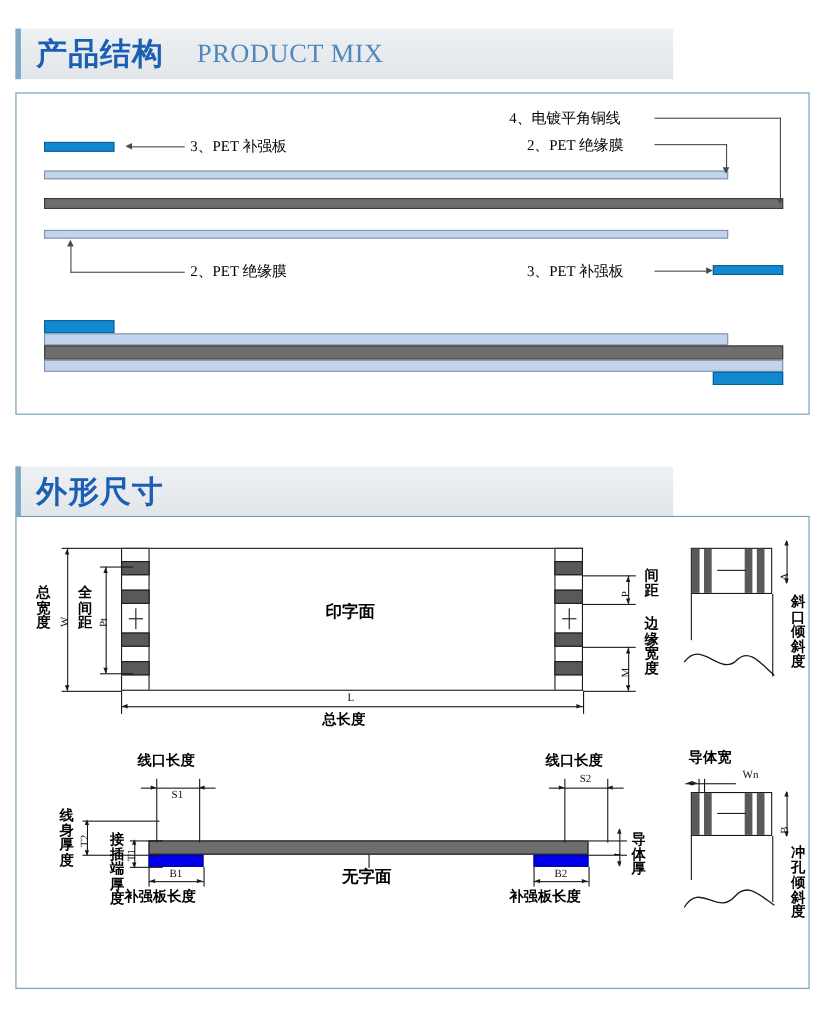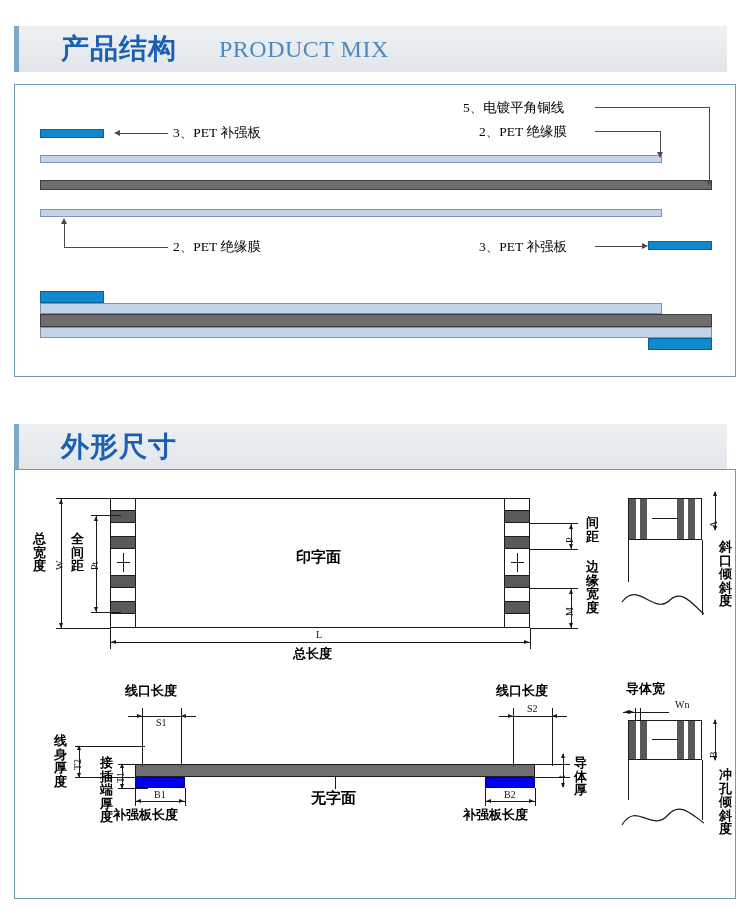--- a/index.html
+++ b/index.html
@@ -7,35 +7,35 @@
     margin: 0; padding: 0;
     width: 750px; height: 918px;
     background: #ffffff;
     font-family: "Liberation Serif", "DejaVu Serif", serif;
     overflow: hidden;
   }
   .page { position: relative; width: 750px; height: 918px; }
 
   
   .sec-head {
-    position: absolute; left: 14px; width: 713px; height: 46px;
+    position: absolute; left: 14px; width: 598px; height: 46px;
     background: linear-gradient(to bottom, #eef1f4 0%, #e8ebee 55%, #e2e5e9 100%);
-    display: flex; align-items: center; gap: 28px;
+    display: flex; align-items: center;
   }
   .sec-accent {
     width: 5px; height: 46px; background: #7fa8c4; flex: none;
   }
   .sec-cn {
     font-family: "Liberation Sans", "DejaVu Sans", sans-serif;
     font-weight: bold; font-size: 28px; color: #1a5fb4;
     letter-spacing: 1px; margin-left: 14px; line-height: 1;
   }
   .sec-en {
     font-family: "Liberation Serif", "DejaVu Serif", serif;
-    font-size: 24px; color: #4f88bd; margin-left: 14px;
+    font-size: 24px; color: #4f88bd; margin-left: 30px;
     letter-spacing: .5px; line-height: 1;
   }
 
   
   .panel {
     position: absolute; left: 14px; width: 722px;
     border: 1px solid #6d9cb5; background: #ffffff;
   }
   #panel-structure { top: 84px; height: 293px; }
   #panel-dimension { top: 469px; height: 430px; }
@@ -116,21 +116,21 @@
     <div class="ln ln-h" style="left:105px; top:48px; width:48px;"></div>
     <div class="arrow-l" style="left:99px; top:45px;"></div>
     <div class="callout" style="left:158px; top:41px;">3、PET 补强板</div>
 
     <div class="bar bar-film" style="left:25px; top:70px; width:622px; height:8px;"></div>
 
     <div class="bar bar-cu" style="left:25px; top:95px; width:672px; height:10px;"></div>
 
     <div class="bar bar-film" style="left:25px; top:124px; width:622px; height:8px;"></div>
 
-    <div class="callout" style="left:448px; top:16px;">5、电镀平角铜线</div>
+    <div class="callout" style="left:448px; top:16px;">4、电镀平角铜线</div>
     <div class="ln ln-h" style="left:580px; top:22px; width:115px;"></div>
     <div class="ln ln-v" style="left:694px; top:22px; height:76px;"></div>
     <div class="arrow-d" style="left:691px; top:95px;"></div>
 
     <div class="callout" style="left:464px; top:40px;">2、PET 绝缘膜</div>
     <div class="ln ln-h" style="left:580px; top:46px; width:66px;"></div>
     <div class="ln ln-v" style="left:645px; top:46px; height:24px;"></div>
     <div class="arrow-d" style="left:642px; top:67px;"></div>
 
     <div class="ln ln-v" style="left:49px; top:136px; height:27px;"></div>

